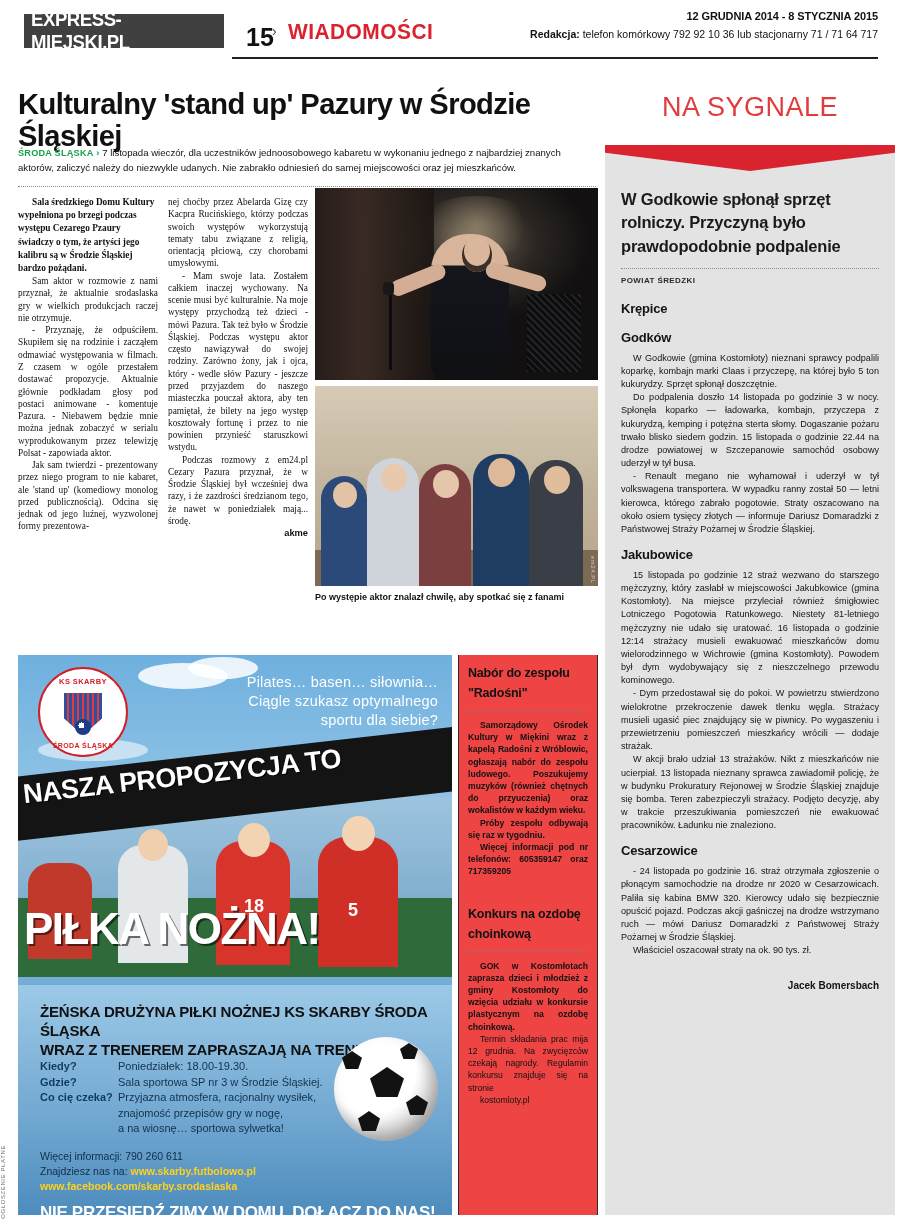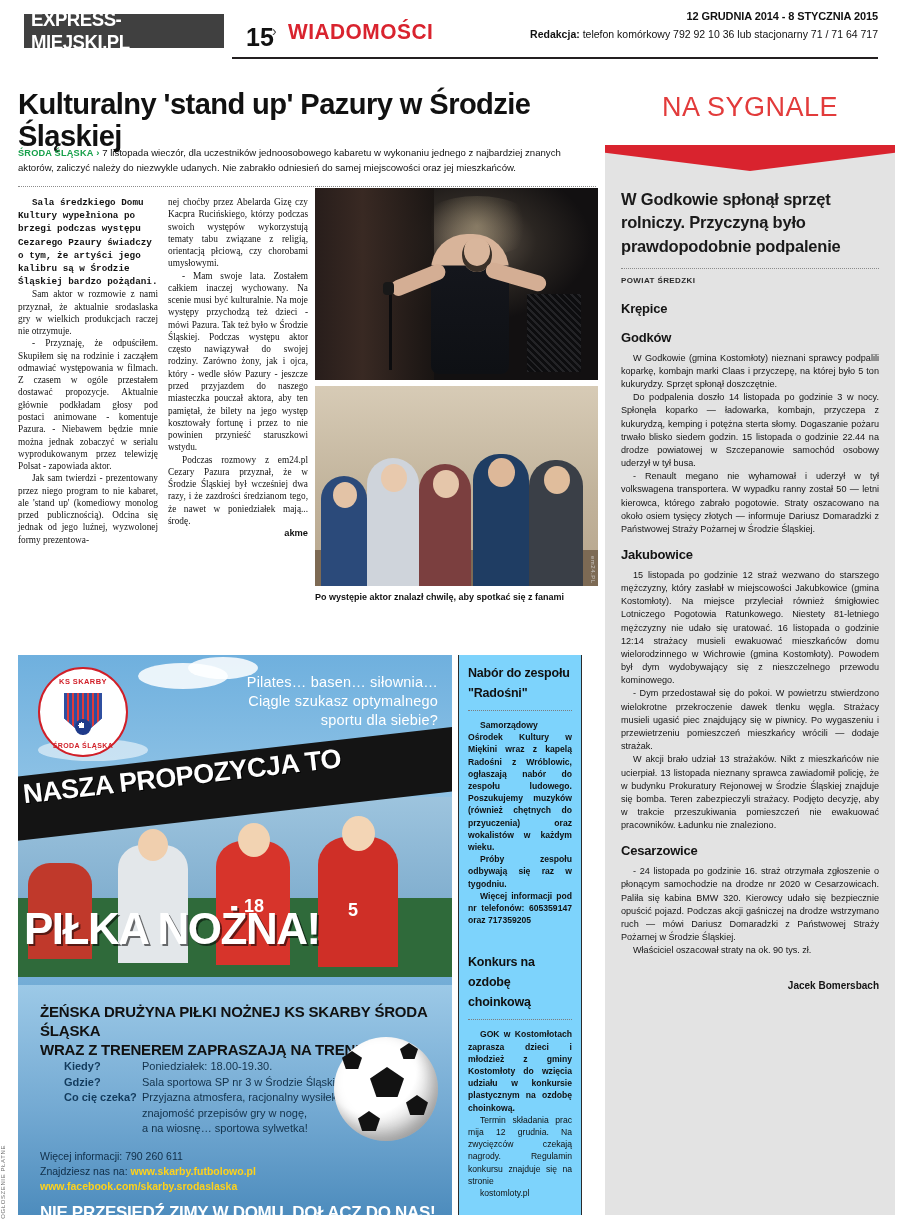--- a/index.html
+++ b/index.html
@@ -55,21 +55,21 @@
   .lead-rule{position:absolute;left:18px;top:186px;width:578px;border-top:1px dotted #8c8c8c;}
 
   
   .col{position:absolute;font-size:9.3px;line-height:1.32;color:#111;text-align:justify;
        font-family:"Liberation Serif",serif;}
   .col p{margin:0 0 0 0;text-indent:14px;}
   .col p.noind{text-indent:0;}
   .col-1{left:18px;top:196px;width:140px;}
   .col-2{left:168px;top:196px;width:140px;}
   .intro-bold{
-    font-family:Liberation Mono, monospace;font-weight:bold;font-size:9.3px;
+    font-family:Liberation Serif, serif;font-weight:bold;font-size:9.3px;
     line-height:1.42;text-indent:0;display:block;margin-bottom:8px;text-align:left;
   }
   .sig{text-align:right;font-weight:bold;font-family:"Liberation Sans",sans-serif;
        font-size:9.3px;text-indent:0;margin-top:2px;}
 
   
   .photo-top{
     position:absolute;left:315px;top:188px;width:283px;height:192px;overflow:hidden;
     background:#0d0d10;
   }
@@ -163,44 +163,44 @@
     color:#fff;font-size:44px;font-weight:bold;letter-spacing:-1.5px;
     text-shadow:2px 2px 0 rgba(0,0,0,.55);line-height:1;
   }
   .ad-lower{position:absolute;left:0;top:330px;width:434px;height:230px;
     background:linear-gradient(#9cc9e7 0%,#73a9d2 55%,#4d8cbd 100%);}
   .ad-head2{
     position:absolute;left:22px;top:348px;width:390px;font-size:15px;font-weight:bold;
     color:#111;line-height:1.25;letter-spacing:-0.2px;
   }
   .ad-info{position:absolute;left:22px;top:404px;width:330px;font-size:11px;color:#12314a;line-height:1.42;}
-  .ad-info .lbl{font-weight:bold;color:#123a5c;display:inline-block;width:78px;margin-left:24px;}
+  .ad-info .lbl{font-weight:bold;color:#123a5c;display:inline-block;width:78px;}
   .ad-info .val{display:inline-block;}
   .ad-contact{position:absolute;left:22px;top:494px;width:340px;font-size:10.5px;color:#0f2d47;line-height:1.45;}
   .ad-contact .ylw{color:#ffd21a;font-weight:bold;}
   .ad-foot{
     position:absolute;left:22px;top:548px;width:400px;color:#fff;font-size:17px;font-weight:bold;
     letter-spacing:-0.3px;
   }
   .ball{
     position:absolute;right:14px;bottom:74px;width:104px;height:104px;border-radius:50%;
     background:radial-gradient(circle at 35% 30%,#ffffff 0 46%,#e8e8e8 60%,#bdbdbd 100%);
     box-shadow:inset -6px -8px 14px rgba(0,0,0,.25);
   }
   .ball .pent{position:absolute;background:#121212;}
   .ad-vert{
     position:absolute;left:0px;top:1145px;font-size:6px;color:#6f6f6f;letter-spacing:.6px;
     writing-mode:vertical-rl;transform:rotate(180deg);
   }
 
   
   .mid-col{
-    position:absolute;left:458px;top:655px;width:124px;height:560px;
+    position:absolute;left:458px;top:655px;width:140px;height:560px;
     border-left:1px solid #2b2b2b;border-right:1px solid #2b2b2b;
-    box-sizing:border-box;padding:8px 9px 0 9px;background:#7dd3fc;
+    box-sizing:border-box;padding:8px 9px 0 9px;background:#ef4444;
   }
   .mid-title{font-size:12.5px;font-weight:bold;color:#111;line-height:1.6;letter-spacing:-0.2px;}
   .mid-rule{border-top:1px dotted #7d7d7d;margin:7px 0 8px 0;}
   .mid-body{font-size:8.6px;line-height:1.42;color:#111;text-align:justify;font-weight:bold;}
   .mid-body p{margin:0;text-indent:12px;}
   .mid-body p.thin{font-weight:normal;}
   .mid-block2{margin-top:26px;}
 
   
   .sygnale-title{

